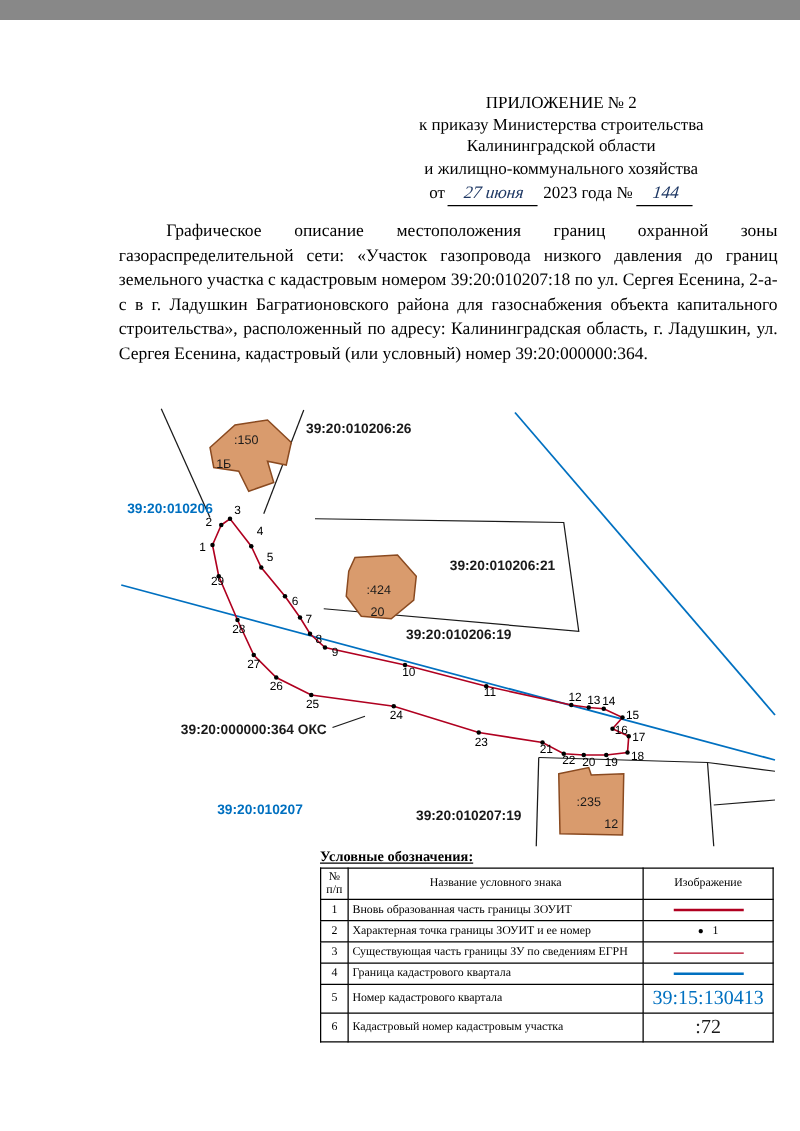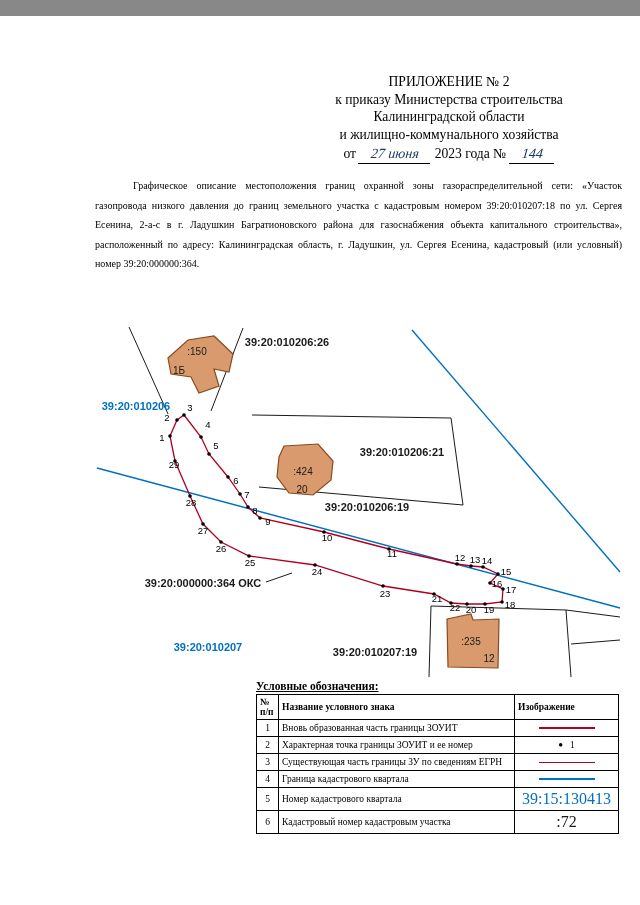--- a/index.html
+++ b/index.html
@@ -15,41 +15,41 @@
   }
   .date-line{margin-top:2px;}
   .handwritten{
     font-style:italic;color:#1f3864;font-size:14px;
     border-bottom:1px solid #000;padding:0 12px;display:inline-block;
     transform:skewX(-6deg);
   }
   
   .body-paragraph{
     position:absolute;top:160px;left:95px;width:527px;margin:0;
-    font-size:10px;line-height:19.5px;text-align:justify;text-indent:38px;
+    font-size:14px;line-height:19.5px;text-align:justify;text-indent:38px;
   }
   
   .map-container{position:absolute;left:0;top:305px;width:640px;height:370px;}
   #map-svg{display:block;}
   .blue-line{stroke:var(--blue);stroke-width:1.4;fill:none;}
   .black-line{stroke:#1a1a1a;stroke-width:1;fill:none;}
   .red-line{stroke:var(--red);stroke-width:1.3;fill:none;}
   .building{fill:var(--building_fill);stroke:var(--building_stroke);stroke-width:1.2;}
   .map-parcel-label{font-family:"Liberation Sans",sans-serif;font-size:11px;font-weight:bold;}
   .map-building-label{font-family:"Liberation Sans",sans-serif;font-size:10px;fill:#1a1a1a;}
   .pt-label{font-family:"Liberation Sans",sans-serif;font-size:9.5px;fill:#000;}
   
   .legend{position:absolute;left:256px;top:664px;width:363px;font-family:"Liberation Serif",serif;}
   .legend-title{font-size:11.5px;font-weight:bold;text-decoration:underline;margin-bottom:2px;}
   .legend table{width:100%;border-collapse:collapse;table-layout:fixed;}
   .legend th,.legend td{
     border:1px solid #000;font-size:9.5px;padding:2px 3px;vertical-align:middle;
     overflow:hidden;
   }
-  .legend th{font-weight:bold;text-align:left;line-height:10px;}
+  .legend th{font-weight:normal;text-align:center;line-height:10px;}
   .col-n{width:22px;}
   .col-img{width:104px;}
   .cell-n{text-align:center;}
   .cell-name{text-align:left;line-height:11px;}
   .cell-img{text-align:center;}
   .sym-wrap{display:flex;align-items:center;justify-content:center;min-height:12px;}
   .sym-line{width:56px;}
   .sym-point-dot{font-size:8px;line-height:8px;}
   .sym-point-label{font-size:9.5px;margin-left:7px;}
   .sym-text{font-size:16px;}

